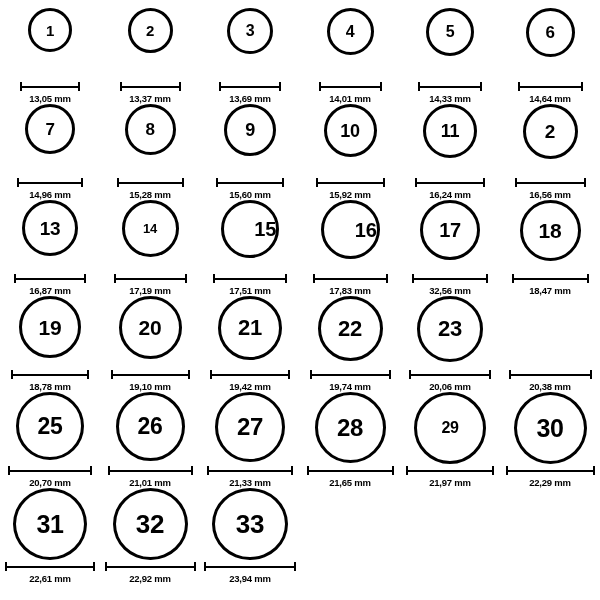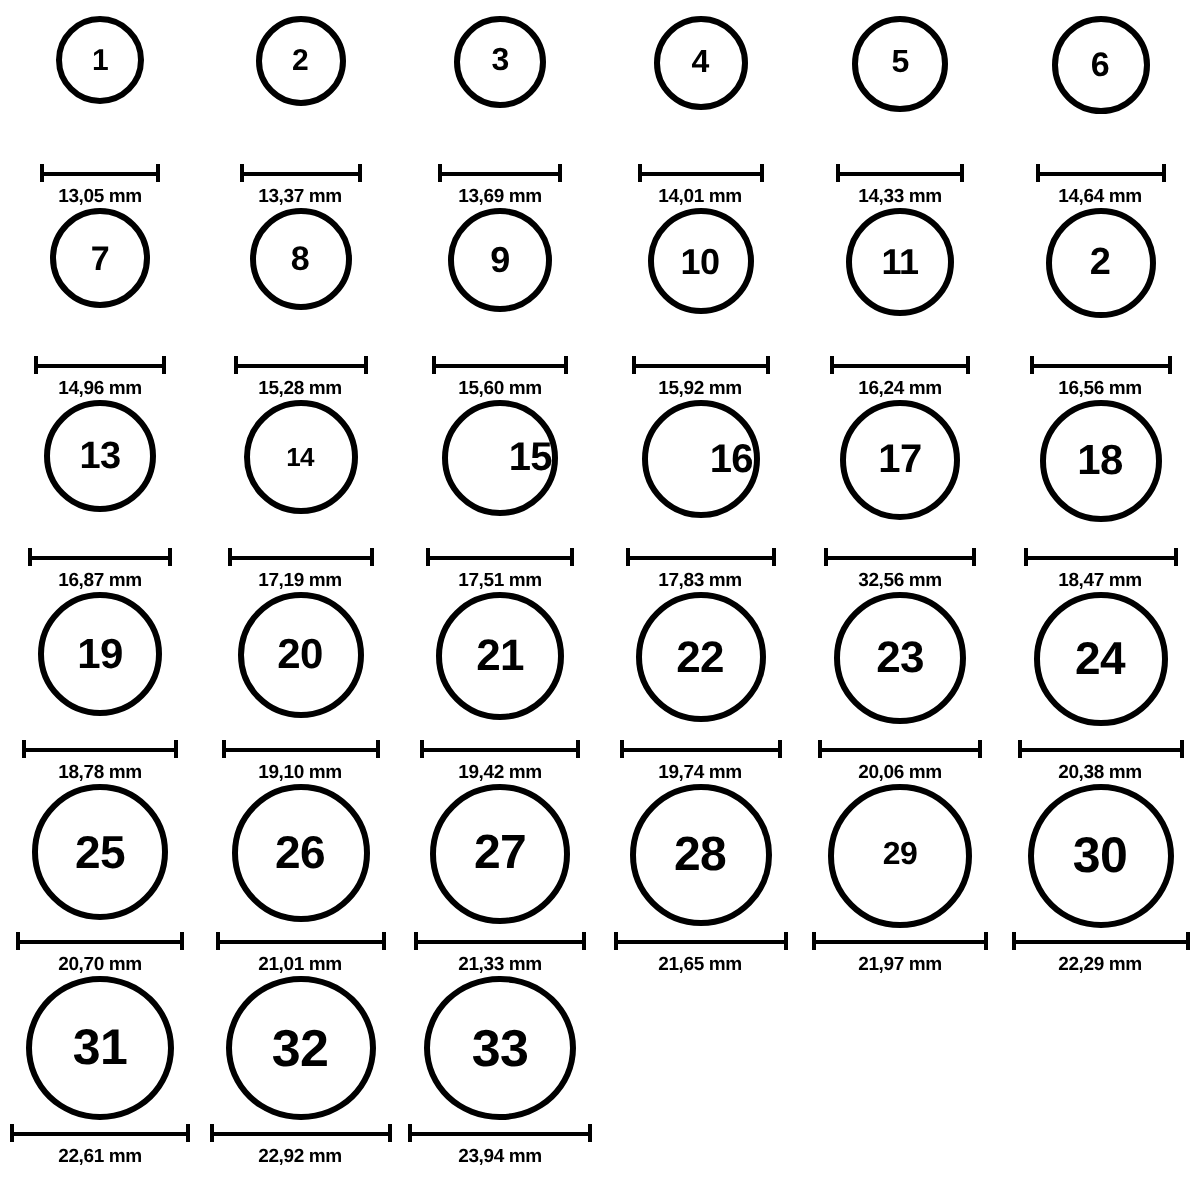--- a/index.html
+++ b/index.html
@@ -360,23 +360,20 @@
         </div>
         <div style="flex: 1 1 auto;"></div>
         <div class="measure" style="width: 82px;">
           <div class="bar"></div>
           <div class="tick left"></div>
           <div class="tick right"></div>
         </div>
         <div class="mm-label">20,06 mm</div>
       </div>
       <div class="ring-cell">
-        <div class="ring-circle" style="width: 67px; height: 67px; font-size: 23px;">
-          <span class="ring-size-label">24</span>
-        </div>
         <div style="flex: 1 1 auto;"></div>
         <div class="measure" style="width: 83px;">
           <div class="bar"></div>
           <div class="tick left"></div>
           <div class="tick right"></div>
         </div>
         <div class="mm-label">20,38 mm</div>
       </div>
       <div class="ring-cell">
         <div class="ring-circle" style="width: 68px; height: 68px; font-size: 23px;">

